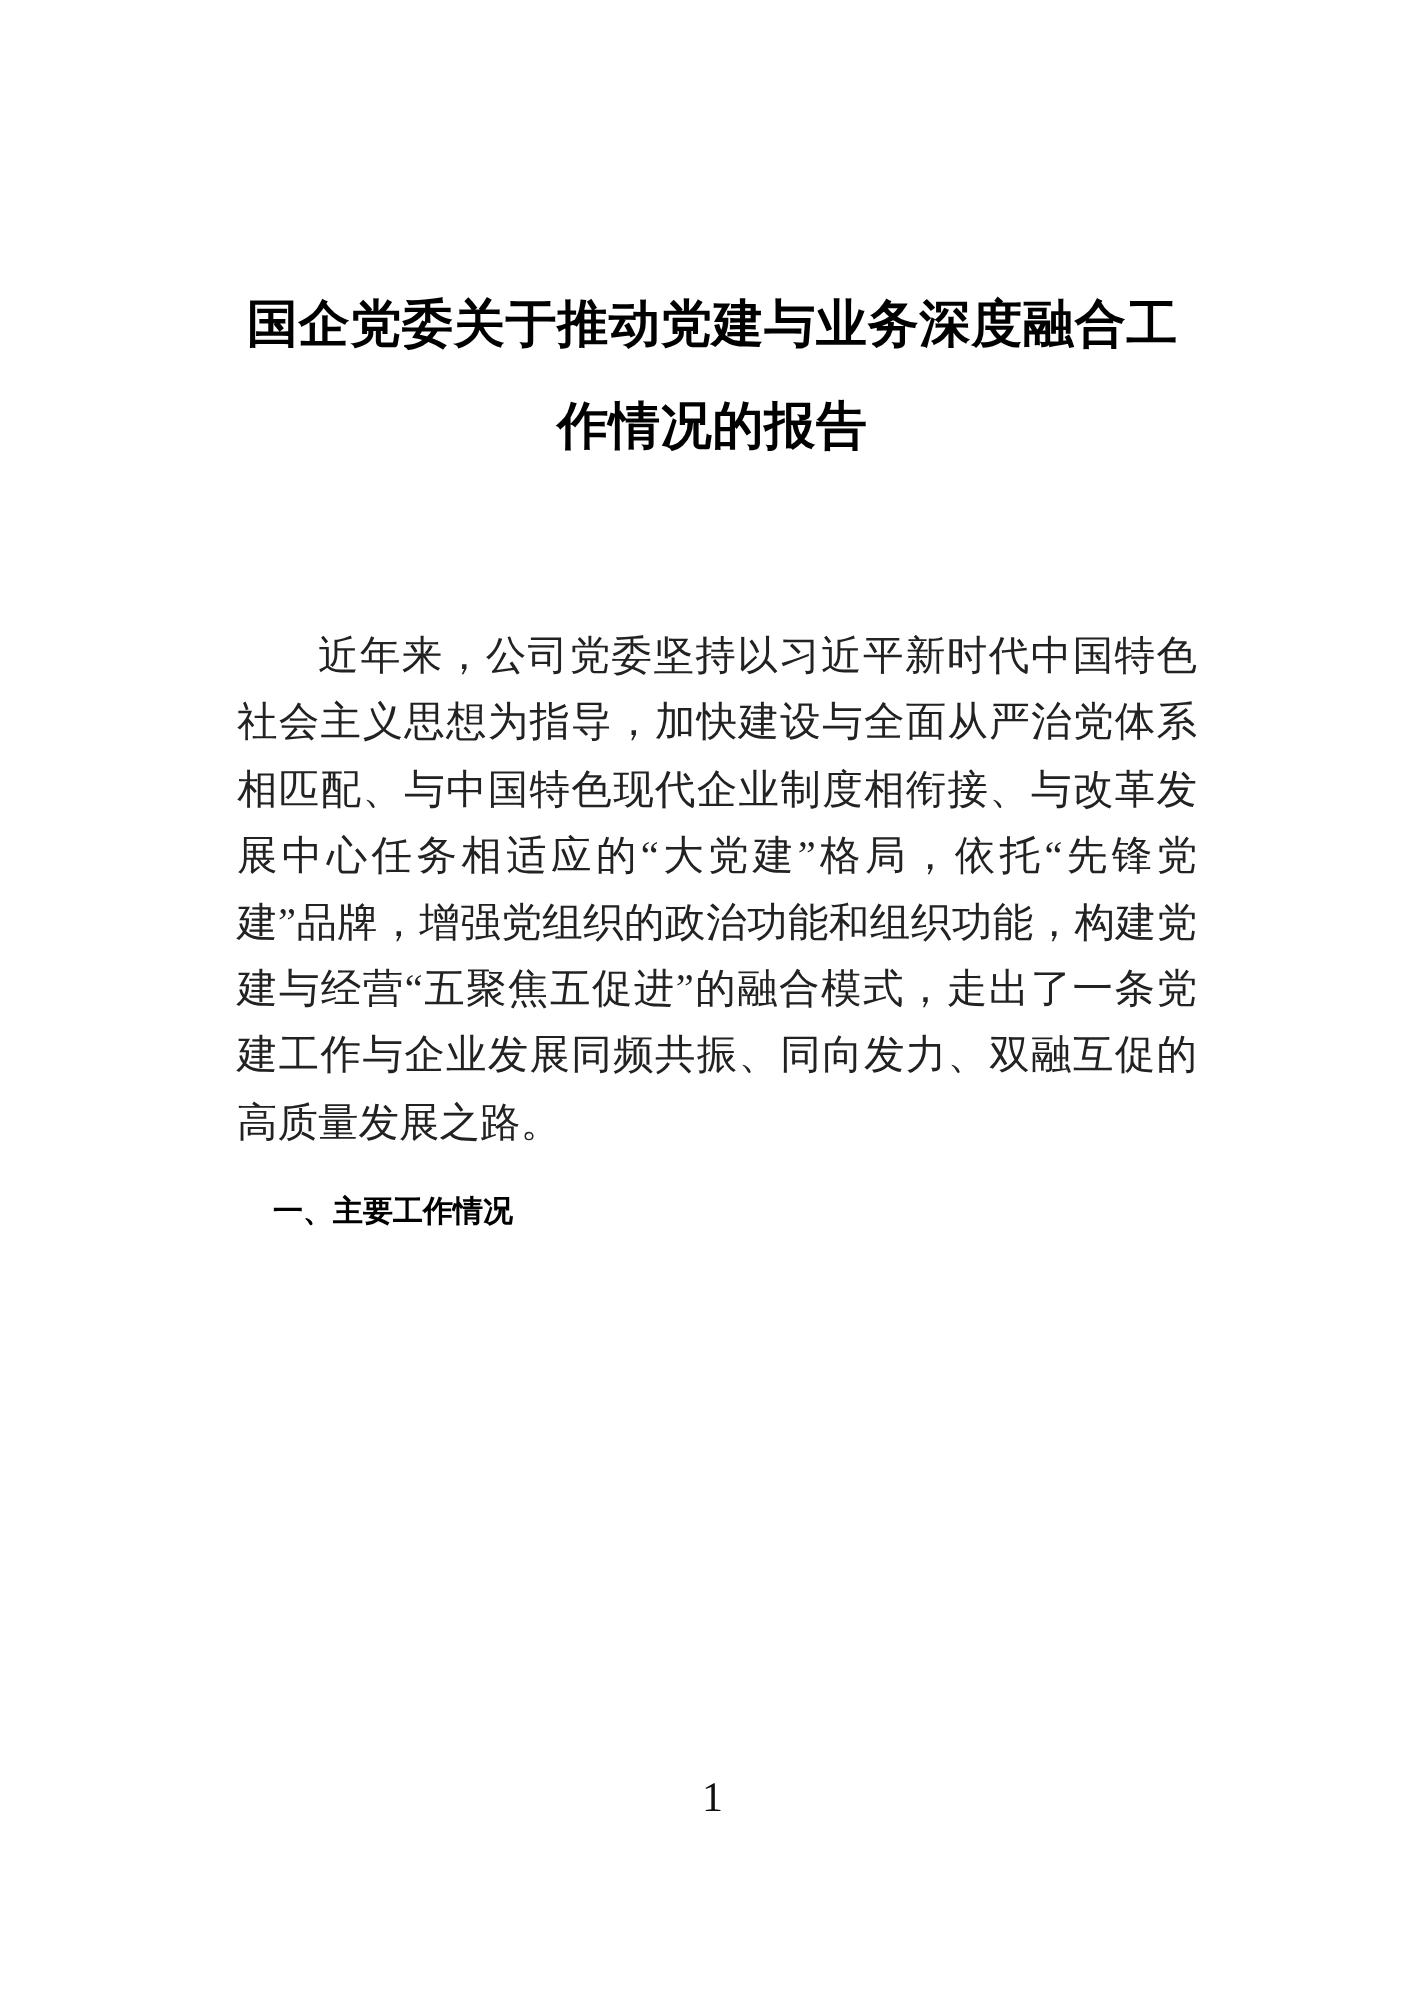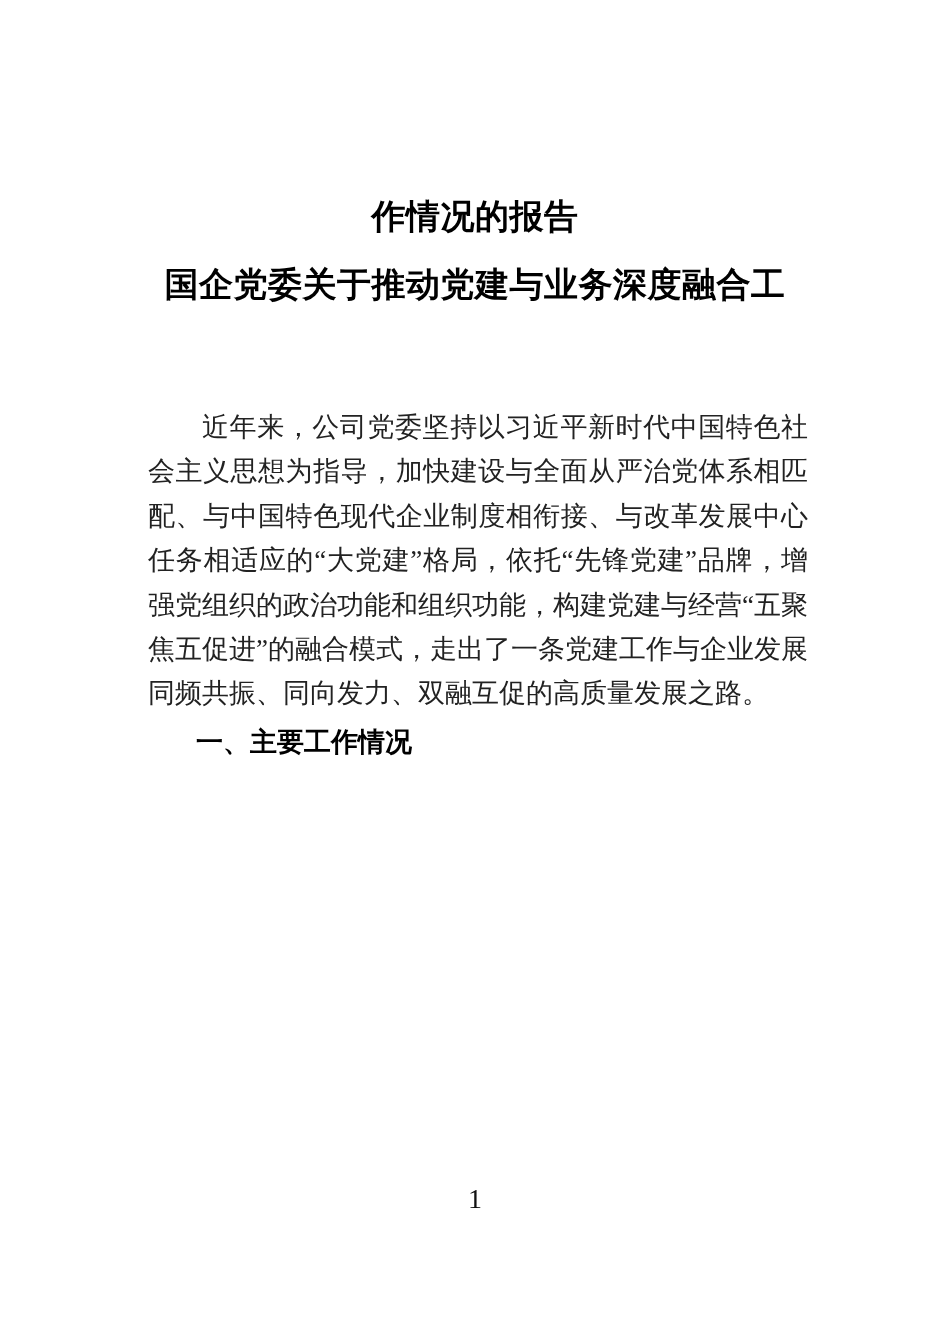--- a/index.html
+++ b/index.html
@@ -37,31 +37,31 @@
     top: 399px;
     left: 142px;
     width: 672px;
     font-size: 27px;
     line-height: 44.4px;
     color: #222222;
     text-align: justify;
     text-justify: inter-ideograph;
   }
   .para {
-    margin: 6px;
+    margin: 16px;
     text-indent: 2em;
   }
   .heading {
     margin: 0;
     text-indent: 2em;
-    font-size: 27px;
+    font-size: 20px;
     line-height: 44.4px;
     font-weight: bold;
     color: #000000;
-    font-family: Liberation Mono, monospace;
+    font-family: Liberation Serif, serif;
     text-align: left;
   }
   .lead {
     font-weight: bold;
     color: #1a1a1a;
   }
   .page-number {
     position: absolute;
     top: 1183px;
     left: 0;
@@ -72,22 +72,22 @@
     color: #111111;
     font-family: "Liberation Serif", "DejaVu Serif", serif;
   }
 </style>
 </head>
 <body>
 
 <div class="page">
 
   <h1 class="title">
+    <span class="title-line">国企党委关于推动党建与业务深度融合工</span>
     <span class="title-line">作情况的报告</span>
-    <span class="title-line">国企党委关于推动党建与业务深度融合工</span>
   </h1>
 
   <div class="content">
     <p class="para">近年来，公司党委坚持以习近平新时代中国特色社会主义思想为指导，加快建设与全面从严治党体系相匹配、与中国特色现代企业制度相衔接、与改革发展中心任务相适应的“大党建”格局，依托“先锋党建”品牌，增强党组织的政治功能和组织功能，构建党建与经营“五聚焦五促进”的融合模式，走出了一条党建工作与企业发展同频共振、同向发力、双融互促的高质量发展之路。</p>
 
     <h2 class="heading">一、主要工作情况</h2>
 
   </div>
 
   <div class="page-number">1</div>

